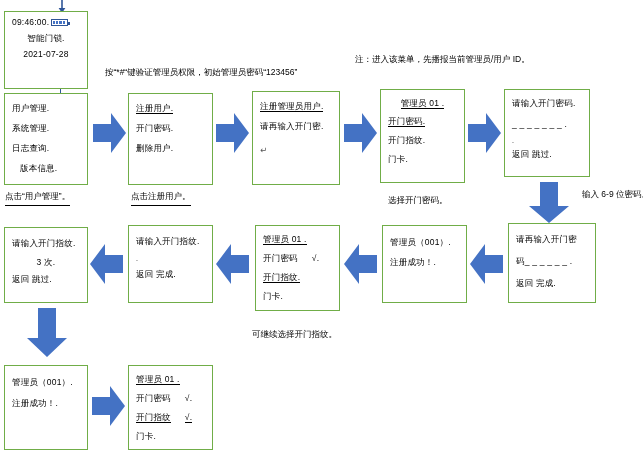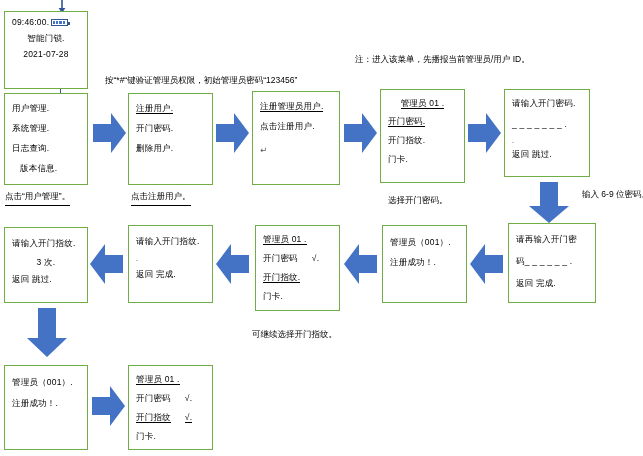--- a/index.html
+++ b/index.html
@@ -108,39 +108,39 @@
   </div>
 
   <div class="cap u" style="left:5px;top:192px;">点击“用户管理”。</div>
 
   <div class="arrow" style="left:93px;top:112px;">
     <svg width="34" height="42" viewBox="0 0 34 42">
       <polygon points="0,12 18,12 18,1 33,21 18,41 18,30 0,30" fill="#4472c4"></polygon>
     </svg>
   </div>
 
-  <div class="cap" style="left:105px;top:76px;">按“*#“键验证管理员权限，初始管理员密码“123456”</div>
+  <div class="cap" style="left:105px;top:68px;">按“*#“键验证管理员权限，初始管理员密码“123456”</div>
 
   <div class="box" style="left:128px;top:93px;width:85px;height:92px;">
     <span class="ln u" style="margin-top:4px;"><span class="t">注册用户.</span></span>
     <span class="ln" style="margin-top:11px;">开门密码.</span>
     <span class="ln" style="margin-top:11px;">删除用户.</span>
   </div>
 
   <div class="cap u" style="left:131px;top:192px;">点击注册用户。</div>
 
   <div class="arrow" style="left:216px;top:112px;">
     <svg width="34" height="42" viewBox="0 0 34 42">
       <polygon points="0,12 18,12 18,1 33,21 18,41 18,30 0,30" fill="#4472c4"></polygon>
     </svg>
   </div>
 
   <div class="box" style="left:252px;top:91px;width:88px;height:94px;">
     <span class="ln u" style="margin-top:4px;"><span class="t">注册管理员用户.</span></span>
-    <span class="ln" style="margin-top:11px;">点击注册用户.</span>
+    <span class="ln" style="margin-top:11px;">请再输入开门密.</span>
     <span class="ln pil" style="margin-top:15px;">↵</span>
   </div>
 
   <div class="arrow" style="left:344px;top:112px;">
     <svg width="34" height="42" viewBox="0 0 34 42">
       <polygon points="0,12 18,12 18,1 33,21 18,41 18,30 0,30" fill="#4472c4"></polygon>
     </svg>
   </div>
 
   <div class="cap" style="left:355px;top:55px;">注：进入该菜单，先播报当前管理员/用户 ID。</div>

